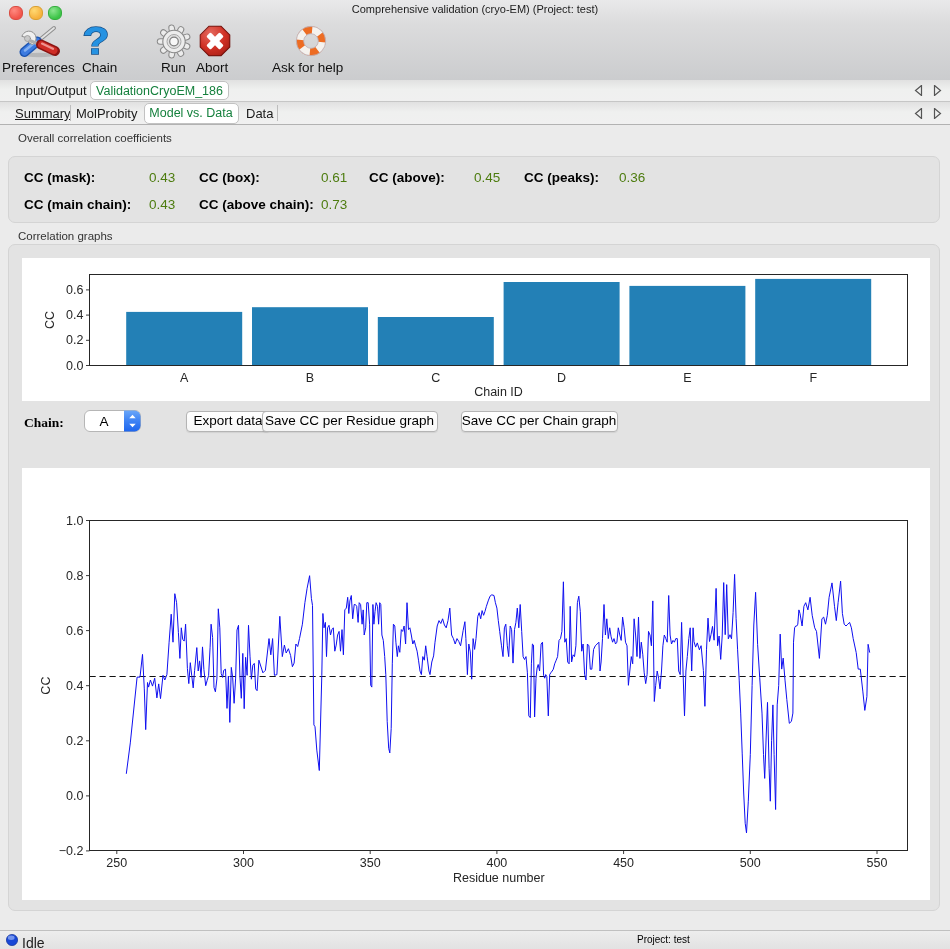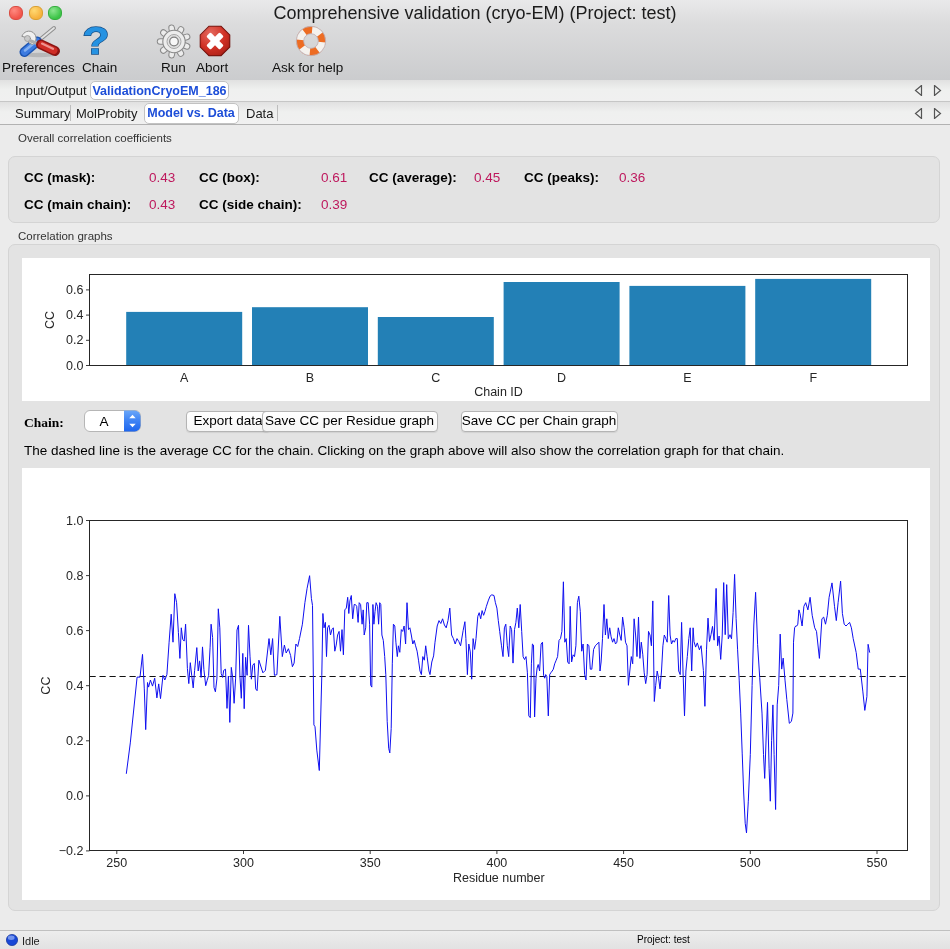--- a/index.html
+++ b/index.html
@@ -2,48 +2,48 @@
 <html><head>
 <meta charset="utf-8">
 <style>
   html,body{margin:0;padding:0;width:950px;height:949px;overflow:hidden;
     font-family:"Liberation Sans",sans-serif;background:#ebebeb;}
   .abs{position:absolute;}
   #win{position:relative;width:950px;height:949px;}
   
   #titlebar{left:0;top:0;width:950px;height:23px;
     background:linear-gradient(#e9e9ea,#dcdcdd);}
-  #title{width:100%;text-align:center;top:3px;font-size:18px;color:#1c1c1c;letter-spacing:0px;}
+  #title{width:100%;text-align:center;top:3px;font-size:11px;color:#1c1c1c;letter-spacing:0px;}
   .tl{width:12px;height:12px;border-radius:6px;top:6px;}
   
   #toolbar{left:0;top:23px;width:950px;height:57px;
     background:linear-gradient(#dcdcdd,#cbccce);border-bottom:1px solid #9fa0a3;}
   .tblabel{top:37px;font-size:13.5px;color:#111;white-space:nowrap;}
   
   .tabrow{left:0;width:950px;height:21px;background:linear-gradient(#e1e1e1,#eff0ef 45%,#f0f0f0);}
   #tabrow1{top:80px;height:21px;border-bottom:1px solid #c6c6c6;}
   #tabrow2{top:102px;height:22px;border-bottom:1px solid #b2b2b2;}
   .tabsel{background:#fff;border:1px solid #c2c2c2;border-radius:5px;
-    font-weight:bold;font-size:12.5px;text-align:center;color:#1d4ed8;}
+    font-weight:normal;font-size:12.5px;text-align:center;color:#15803d;}
   .tabtxt{font-size:13px;color:#1a1a1a;white-space:nowrap;}
   .tabsep{width:1px;background:#bdbdbd;}
   
   .seclabel{font-size:11.5px;color:#333;}
   .secbox{left:8px;width:932px;background:#e3e3e3;border:1px solid #d4d4d4;border-radius:7px;box-sizing:border-box;}
   .cclab{font-size:13.5px;font-weight:bold;color:#000;white-space:nowrap;}
-  .ccval{font-size:13.5px;color:#be185d;}
+  .ccval{font-size:13.5px;color:#4d7c0f;}
   .panel{left:13px;width:908px;background:#fff;}
   .btn{background:linear-gradient(#ffffff,#f6f6f6);border:1px solid #b4b4b4;border-radius:4px;
     font-size:13.5px;color:#000;text-align:center;line-height:18.5px;height:18.5px;box-sizing:content-box;
     box-shadow:0 1px 1px rgba(0,0,0,0.08);}
   #desc{font-size:13.5px;color:#000;}
   
   #statusbar{left:0;top:930px;width:950px;height:19px;background:linear-gradient(#ededed,#e2e2e2);
     border-top:1px solid #c0c0c0;box-sizing:border-box;}
-  #idle{font-size:11px;color:#222;}
+  #idle{font-size:14px;color:#222;}
   #proj{font-size:10px;color:#000;}
 </style>
 </head>
 <body>
 <div id="win">
   <div class="abs" id="titlebar">
     <div class="abs tl" style="left:8.5px;background:radial-gradient(circle at 35% 30%,#ff8a80,#f1544a 70%);border:0.5px solid #d94c42;"></div>
     <div class="abs tl" style="left:28.5px;background:radial-gradient(circle at 35% 30%,#ffd972,#f6b13d 70%);border:0.5px solid #d9a032;"></div>
     <div class="abs tl" style="left:48px;background:radial-gradient(circle at 35% 30%,#8ce58f,#3cc447 70%);border:0.5px solid #35ad3e;"></div>
     <div class="abs" id="title">Comprehensive validation (cryo-EM) (Project: test)</div>
@@ -120,46 +120,46 @@
   </div>
   <div class="abs tabrow" id="tabrow1">
     <div class="abs tabtxt" style="left:15px;top:3px;">Input/Output</div>
     <div class="abs tabsel" style="left:90px;top:0.5px;width:137px;height:17.5px;line-height:18px;">ValidationCryoEM_186</div>
     <svg class="abs" style="left:912px;top:5px" width="32" height="11" viewBox="0 0 32 11">
         <path d="M9.5 0.5 L3.5 5.5 L9.5 10.5 Z" fill="none" stroke="#555" stroke-width="1.2"></path>
         <path d="M22.5 0.5 L28.5 5.5 L22.5 10.5 Z" fill="none" stroke="#555" stroke-width="1.2"></path>
       </svg>
   </div>
   <div class="abs tabrow" id="tabrow2">
-    <div class="abs tabtxt" style="left:15px;top:4px;">Summary</div>
+    <div class="abs tabtxt" style="left:15px;top:4px;text-decoration:underline;">Summary</div>
     <div class="abs tabsep" style="left:70px;top:3px;height:16px;"></div>
     <div class="abs tabtxt" style="left:76px;top:4px;">MolProbity</div>
     <div class="abs tabsel" style="left:143.5px;top:1px;width:93px;height:18.5px;line-height:19px;">Model vs. Data</div>
     <div class="abs tabtxt" style="left:246px;top:4px;">Data</div>
     <div class="abs tabsep" style="left:277px;top:3px;height:16px;"></div>
     <svg class="abs" style="left:912px;top:6px" width="32" height="11" viewBox="0 0 32 11">
         <path d="M9.5 0.5 L3.5 5.5 L9.5 10.5 Z" fill="none" stroke="#555" stroke-width="1.2"></path>
         <path d="M22.5 0.5 L28.5 5.5 L22.5 10.5 Z" fill="none" stroke="#555" stroke-width="1.2"></path>
       </svg>
   </div>
 
   <div class="abs seclabel" style="left:18px;top:132px;">Overall correlation coefficients</div>
   <div class="abs secbox" style="top:156px;height:67px;">
     <div class="abs cclab" style="left:15px;top:13px;">CC (mask):</div>
     <div class="abs ccval" style="left:140px;top:13px;">0.43</div>
     <div class="abs cclab" style="left:190px;top:13px;">CC (box):</div>
     <div class="abs ccval" style="left:312px;top:13px;">0.61</div>
-    <div class="abs cclab" style="left:360px;top:13px;">CC (average):</div>
+    <div class="abs cclab" style="left:360px;top:13px;">CC (above):</div>
     <div class="abs ccval" style="left:465px;top:13px;">0.45</div>
     <div class="abs cclab" style="left:515px;top:13px;">CC (peaks):</div>
     <div class="abs ccval" style="left:610px;top:13px;">0.36</div>
     <div class="abs cclab" style="left:15px;top:40px;">CC (main chain):</div>
     <div class="abs ccval" style="left:140px;top:40px;">0.43</div>
-    <div class="abs cclab" style="left:190px;top:40px;">CC (side chain):</div>
-    <div class="abs ccval" style="left:312px;top:40px;">0.39</div>
+    <div class="abs cclab" style="left:190px;top:40px;">CC (above chain):</div>
+    <div class="abs ccval" style="left:312px;top:40px;">0.73</div>
   </div>
 
   <div class="abs seclabel" style="left:18px;top:230px;">Correlation graphs</div>
   <div class="abs secbox" style="top:244px;height:667px;">
     <div class="abs panel" style="top:13px;height:143px;">
       <svg width="908" height="143" viewBox="21 257 908 143">
           <rect x="88.5" y="273.5" width="818.0" height="91.0" fill="#ffffff" stroke="none"></rect>
           <rect x="125.2" y="310.9" width="116" height="54.0" fill="#2380b6"></rect>
           <rect x="251.0" y="306.2" width="116" height="58.7" fill="#2380b6"></rect>
           <rect x="376.8" y="316.0" width="116" height="48.9" fill="#2380b6"></rect>
@@ -196,21 +196,20 @@
   <stop offset="0" stop-color="#6aa6f8"></stop>
               <stop offset="0.5" stop-color="#3d82f4"></stop>
               <stop offset="1" stop-color="#1e66ee"></stop>
  </linearGradient>
           </defs>
  <text x="20" y="15.5" font-family="Liberation Sans" font-size="13.5" text-anchor="middle" fill="#000">A</text>
 </svg></div>
     <div class="abs btn" style="left:151px;top:166px;width:82px;margin-left:26px;">Export data</div>
     <div class="abs btn" style="left:252.5px;top:166px;width:174px;">Save CC per Residue graph</div>
     <div class="abs btn" style="left:451.5px;top:166px;width:155px;">Save CC per Chain graph</div>
-    <div class="abs" id="desc" style="left:15px;top:198px;">The dashed line is the average CC for the chain. Clicking on the graph above will also show the correlation graph for that chain.</div>
     <div class="abs panel" style="top:223px;height:432px;">
       <svg width="908" height="432" viewBox="21 467 908 432">
           <rect x="88.5" y="519.5" width="818.0" height="330.0" fill="#ffffff"></rect>
           <line x1="88.5" y1="519.5" x2="85.0" y2="519.5" stroke="#262626" stroke-width="0.9"></line>
           <text x="82.5" y="523.5" font-family="Liberation Sans" font-size="12.5px" fill="#262626" text-anchor="end">1.0</text>
           <line x1="88.5" y1="574.6" x2="85.0" y2="574.6" stroke="#262626" stroke-width="0.9"></line>
           <text x="82.5" y="578.6" font-family="Liberation Sans" font-size="12.5px" fill="#262626" text-anchor="end">0.8</text>
           <line x1="88.5" y1="629.6" x2="85.0" y2="629.6" stroke="#262626" stroke-width="0.9"></line>
           <text x="82.5" y="633.6" font-family="Liberation Sans" font-size="12.5px" fill="#262626" text-anchor="end">0.6</text>
           <line x1="88.5" y1="684.7" x2="85.0" y2="684.7" stroke="#262626" stroke-width="0.9"></line>

